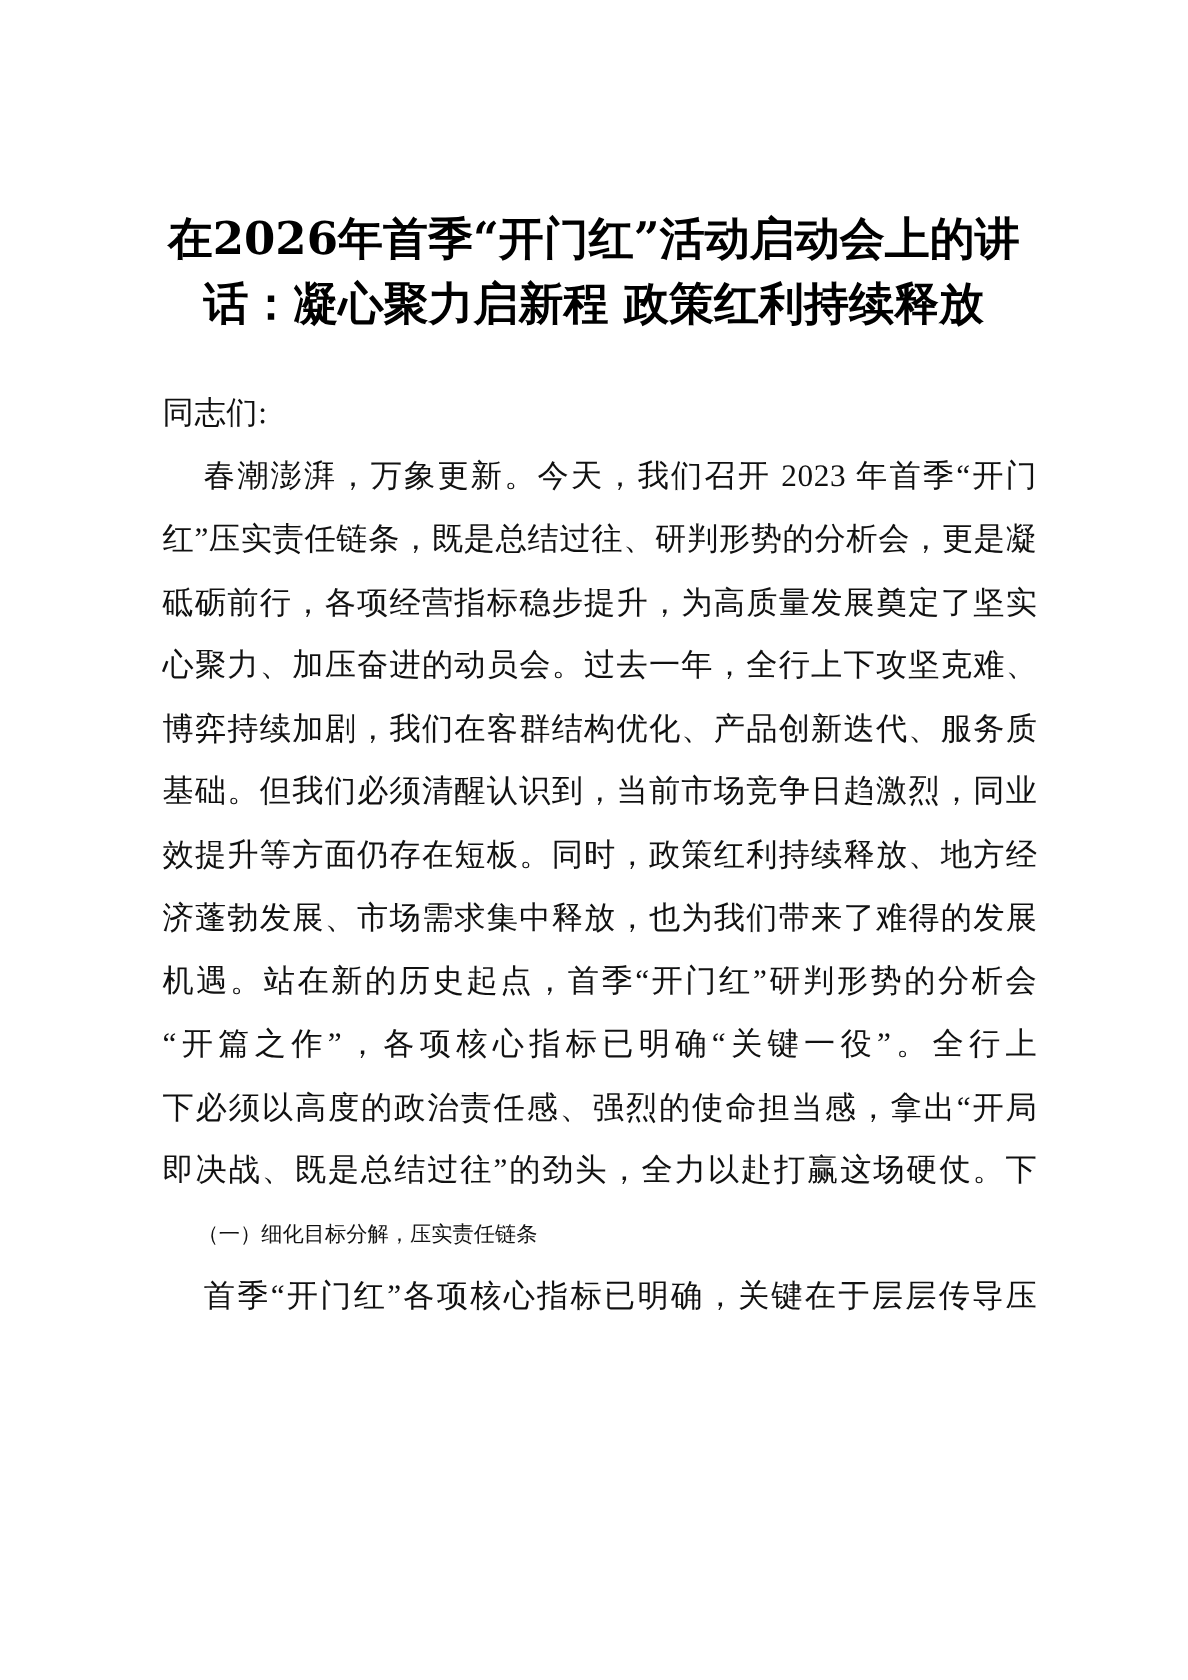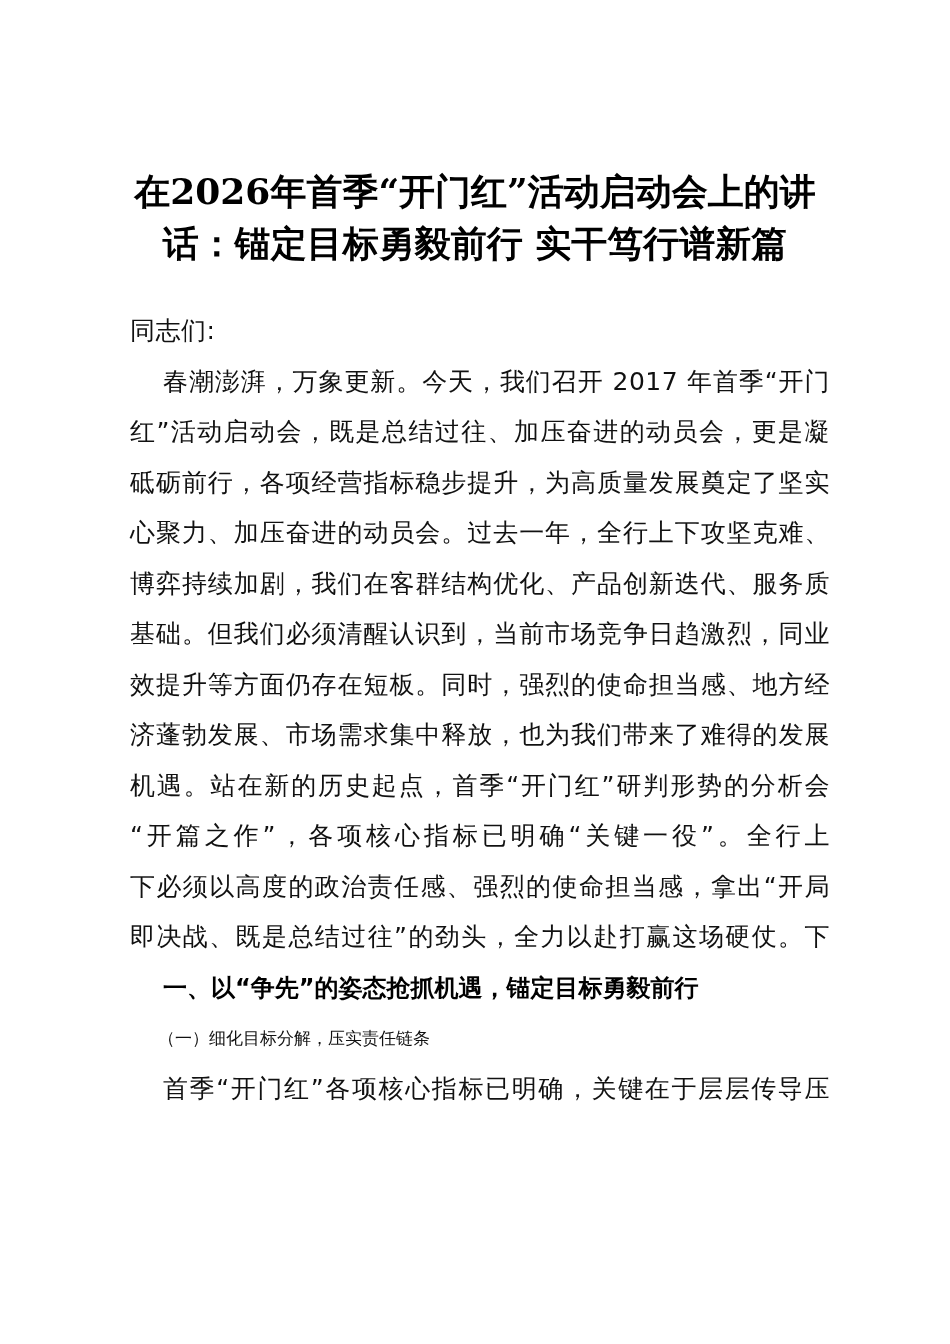--- a/index.html
+++ b/index.html
@@ -45,20 +45,21 @@
       color: #111111;
     }
     .ln {
       display: block;
       height: 50.5px;
       line-height: 50.5px;
       white-space: nowrap;
       text-align: justify;
       text-align-last: justify;
       letter-spacing: 0.5px;
+      font-family: Liberation Serif, serif;
     }
     .ln.last { text-align-last: left; }
     .ln.indent { padding-left: 33px; }
     .heading1 {
       display: block;
       height: 50.5px;
       line-height: 50.5px;
       white-space: nowrap;
       padding-left: 33px;
       font-family: "DejaVu Sans", "Liberation Sans", sans-serif;
@@ -75,39 +76,38 @@
       font-size: 17px;
     }
   </style>
 </head>
 <body>
 
 <div class="page">
 
   <div class="title">
     <span class="line">在2026年首季“开门红”活动启动会上的讲</span>
-    <span class="line">话：锚定目标勇毅前行 实干笃行谱新篇</span>
+    <span class="line">话：凝心聚力启新程 政策红利持续释放</span>
   </div>
 
   <div class="body">
     <span class="ln last">同志们:</span>
 
     <div>
-      <span class="ln indent">春潮澎湃，万象更新。今天，我们召开 2017 年首季“开门</span>
-      <span class="ln">红”活动启动会，既是总结过往、加压奋进的动员会，更是凝</span>
+      <span class="ln indent">春潮澎湃，万象更新。今天，我们召开 2023 年首季“开门</span>
+      <span class="ln">红”压实责任链条，既是总结过往、研判形势的分析会，更是凝</span>
       <span class="ln">砥砺前行，各项经营指标稳步提升，为高质量发展奠定了坚实</span>
       <span class="ln">心聚力、加压奋进的动员会。过去一年，全行上下攻坚克难、</span>
       <span class="ln">博弈持续加剧，我们在客群结构优化、产品创新迭代、服务质</span>
       <span class="ln">基础。但我们必须清醒认识到，当前市场竞争日趋激烈，同业</span>
-      <span class="ln">效提升等方面仍存在短板。同时，强烈的使命担当感、地方经</span>
+      <span class="ln">效提升等方面仍存在短板。同时，政策红利持续释放、地方经</span>
       <span class="ln">济蓬勃发展、市场需求集中释放，也为我们带来了难得的发展</span>
       <span class="ln">机遇。站在新的历史起点，首季“开门红”研判形势的分析会</span>
       <span class="ln">“开篇之作”，各项核心指标已明确“关键一役”。全行上</span>
       <span class="ln">下必须以高度的政治责任感、强烈的使命担当感，拿出“开局</span>
       <span class="ln">即决战、既是总结过往”的劲头，全力以赴打赢这场硬仗。下</span>
     </div>
 
-    <span class="heading1">一、以“争先”的姿态抢抓机遇，锚定目标勇毅前行</span>
     <span class="heading2">（一）细化目标分解，压实责任链条</span>
     <span class="ln indent">首季“开门红”各项核心指标已明确，关键在于层层传导压</span>
   </div>
 
 </div>
 
 </body></html>

